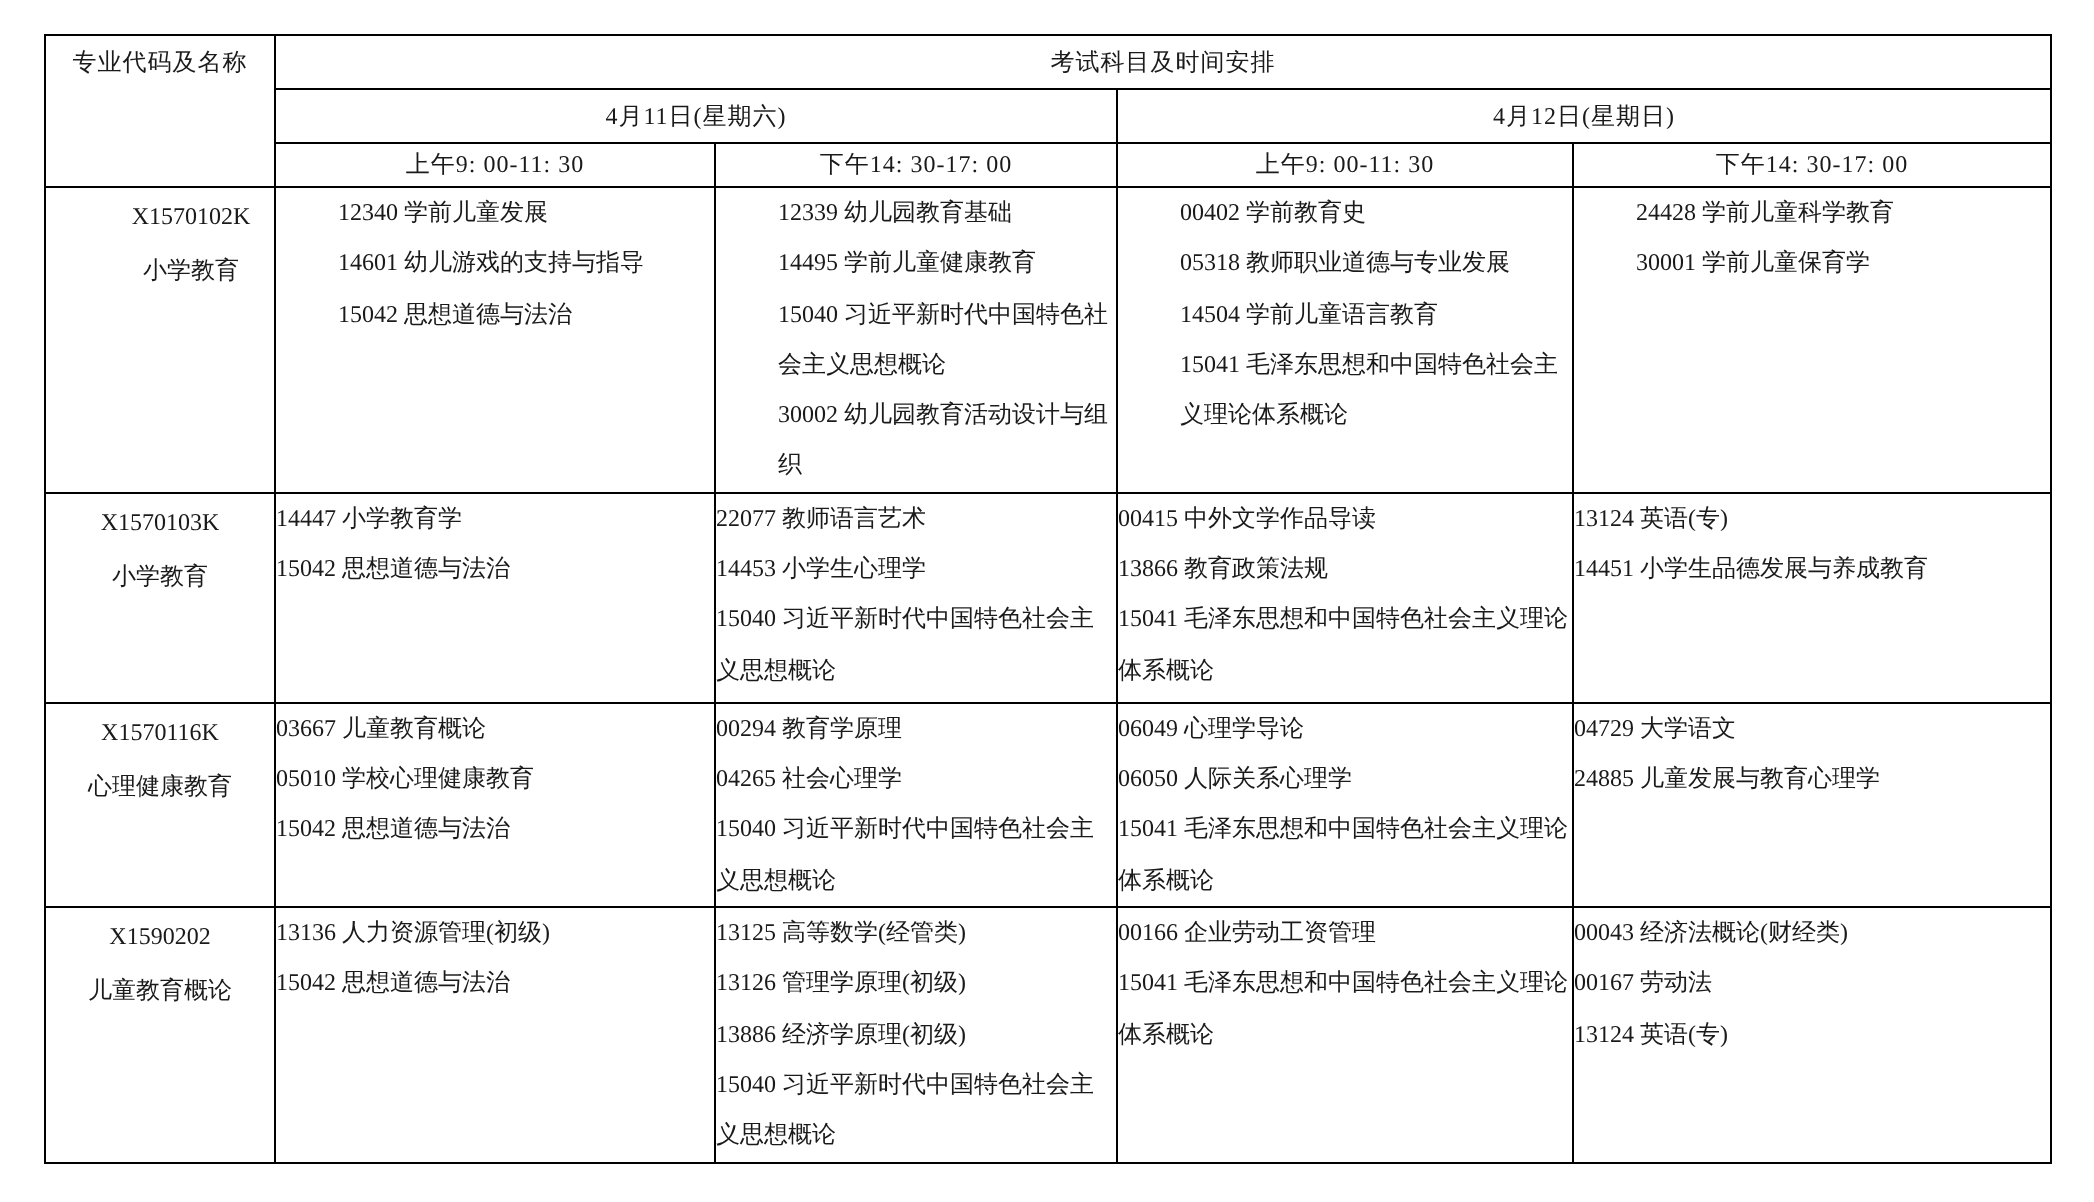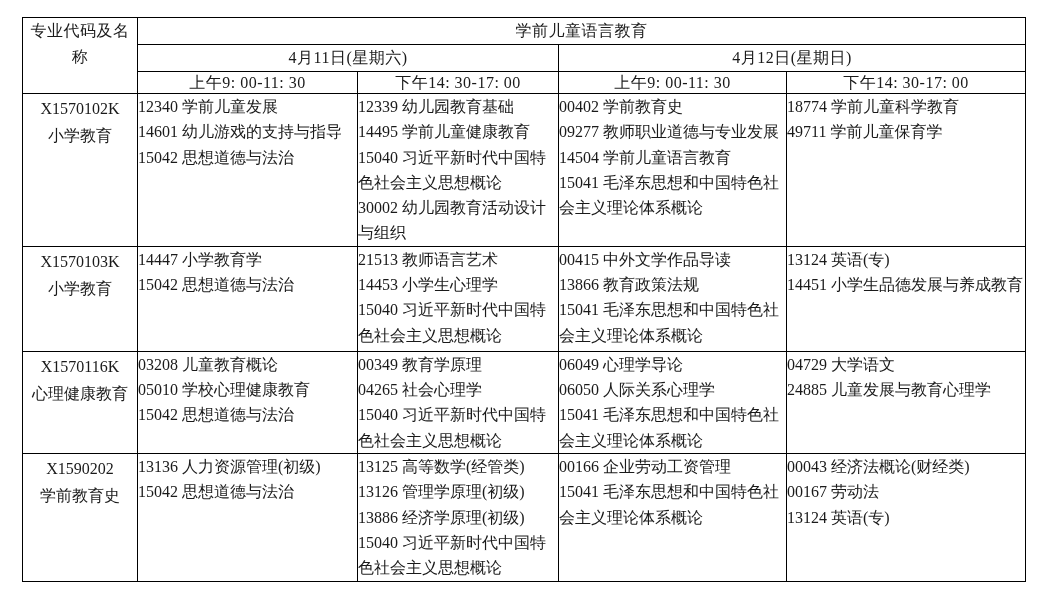--- a/index.html
+++ b/index.html
@@ -20,21 +20,21 @@
     height: 601px;
     background: #ffffff;
   }
   table.schedule {
     position: absolute;
     left: 22px;
     top: 17px;
     border-collapse: collapse;
     table-layout: fixed;
     width: 1003px;
-    font-size: 16px;
+    font-size: 12px;
   }
   table.schedule td {
     border: 1px solid #000000;
     vertical-align: top;
     padding: 0;
   }
   td.hdr {
     text-align: center;
     vertical-align: middle;
     height: 26px;
@@ -53,41 +53,41 @@
     line-height: 25px;
     margin: 2px 0;
   }
   td.courses-cell {
     padding: 3px 6px 3px 7px;
   }
   .course {
     line-height: 25.3px;
     word-break: break-all;
   }
-  tr.r1 td { height: 151px; }
+  tr.r1 td { height: 151px; padding-left: 31px; }
   tr.r2 td { height: 104px; }
   tr.r3 td { height: 101px; }
   tr.r4 td { height: 127px; }
 </style>
 </head>
 <body>
 
 <div class="sheet">
   <table class="schedule">
     <colgroup>
       <col style="width:115px">
       <col style="width:220px">
       <col style="width:201px">
       <col style="width:228px">
       <col style="width:239px">
     </colgroup>
     <tbody>
       <tr>
         <td class="hdr" rowspan="3">专业代码及名称</td>
-        <td class="hdr" colspan="4">学前儿童语言教育</td>
+        <td class="hdr" colspan="4">考试科目及时间安排</td>
       </tr>
       <tr>
         <td class="hdr" colspan="2">4月11日(星期六)</td>
         <td class="hdr" colspan="2">4月12日(星期日)</td>
       </tr>
       <tr>
         <td class="hdr hdr-time">上午9: 00-11: 30</td>
         <td class="hdr hdr-time">下午14: 30-17: 00</td>
         <td class="hdr hdr-time">上午9: 00-11: 30</td>
         <td class="hdr hdr-time">下午14: 30-17: 00</td>
@@ -106,43 +106,43 @@
             <div class="course">15042 思想道德与法治</div>
           </td>
         <td class="courses-cell">
             <div class="course">12339 幼儿园教育基础</div>
             <div class="course">14495 学前儿童健康教育</div>
             <div class="course">15040 习近平新时代中国特色社会主义思想概论</div>
             <div class="course">30002 幼儿园教育活动设计与组织</div>
           </td>
         <td class="courses-cell">
             <div class="course">00402 学前教育史</div>
-            <div class="course">09277 教师职业道德与专业发展</div>
+            <div class="course">05318 教师职业道德与专业发展</div>
             <div class="course">14504 学前儿童语言教育</div>
             <div class="course">15041 毛泽东思想和中国特色社会主义理论体系概论</div>
           </td>
         <td class="courses-cell">
-            <div class="course">18774 学前儿童科学教育</div>
-            <div class="course">49711 学前儿童保育学</div>
+            <div class="course">24428 学前儿童科学教育</div>
+            <div class="course">30001 学前儿童保育学</div>
           </td>
       </tr>
 
       <tr class="r2">
         <td class="major-cell">
           <div class="major-inner">
             <div>X1570103K</div>
             <div>小学教育</div>
           </div>
         </td>
         <td class="courses-cell">
             <div class="course">14447 小学教育学</div>
             <div class="course">15042 思想道德与法治</div>
           </td>
         <td class="courses-cell">
-            <div class="course">21513 教师语言艺术</div>
+            <div class="course">22077 教师语言艺术</div>
             <div class="course">14453 小学生心理学</div>
             <div class="course">15040 习近平新时代中国特色社会主义思想概论</div>
           </td>
         <td class="courses-cell">
             <div class="course">00415 中外文学作品导读</div>
             <div class="course">13866 教育政策法规</div>
             <div class="course">15041 毛泽东思想和中国特色社会主义理论体系概论</div>
           </td>
         <td class="courses-cell">
             <div class="course">13124 英语(专)</div>
@@ -151,45 +151,45 @@
       </tr>
 
       <tr class="r3">
         <td class="major-cell">
           <div class="major-inner">
             <div>X1570116K</div>
             <div>心理健康教育</div>
           </div>
         </td>
         <td class="courses-cell">
-            <div class="course">03208 儿童教育概论</div>
+            <div class="course">03667 儿童教育概论</div>
             <div class="course">05010 学校心理健康教育</div>
             <div class="course">15042 思想道德与法治</div>
           </td>
         <td class="courses-cell">
-            <div class="course">00349 教育学原理</div>
+            <div class="course">00294 教育学原理</div>
             <div class="course">04265 社会心理学</div>
             <div class="course">15040 习近平新时代中国特色社会主义思想概论</div>
           </td>
         <td class="courses-cell">
             <div class="course">06049 心理学导论</div>
             <div class="course">06050 人际关系心理学</div>
             <div class="course">15041 毛泽东思想和中国特色社会主义理论体系概论</div>
           </td>
         <td class="courses-cell">
             <div class="course">04729 大学语文</div>
             <div class="course">24885 儿童发展与教育心理学</div>
           </td>
       </tr>
 
       <tr class="r4">
         <td class="major-cell">
           <div class="major-inner">
             <div>X1590202</div>
-            <div>学前教育史</div>
+            <div>儿童教育概论</div>
           </div>
         </td>
         <td class="courses-cell">
             <div class="course">13136 人力资源管理(初级)</div>
             <div class="course">15042 思想道德与法治</div>
           </td>
         <td class="courses-cell">
             <div class="course">13125 高等数学(经管类)</div>
             <div class="course">13126 管理学原理(初级)</div>
             <div class="course">13886 经济学原理(初级)</div>

